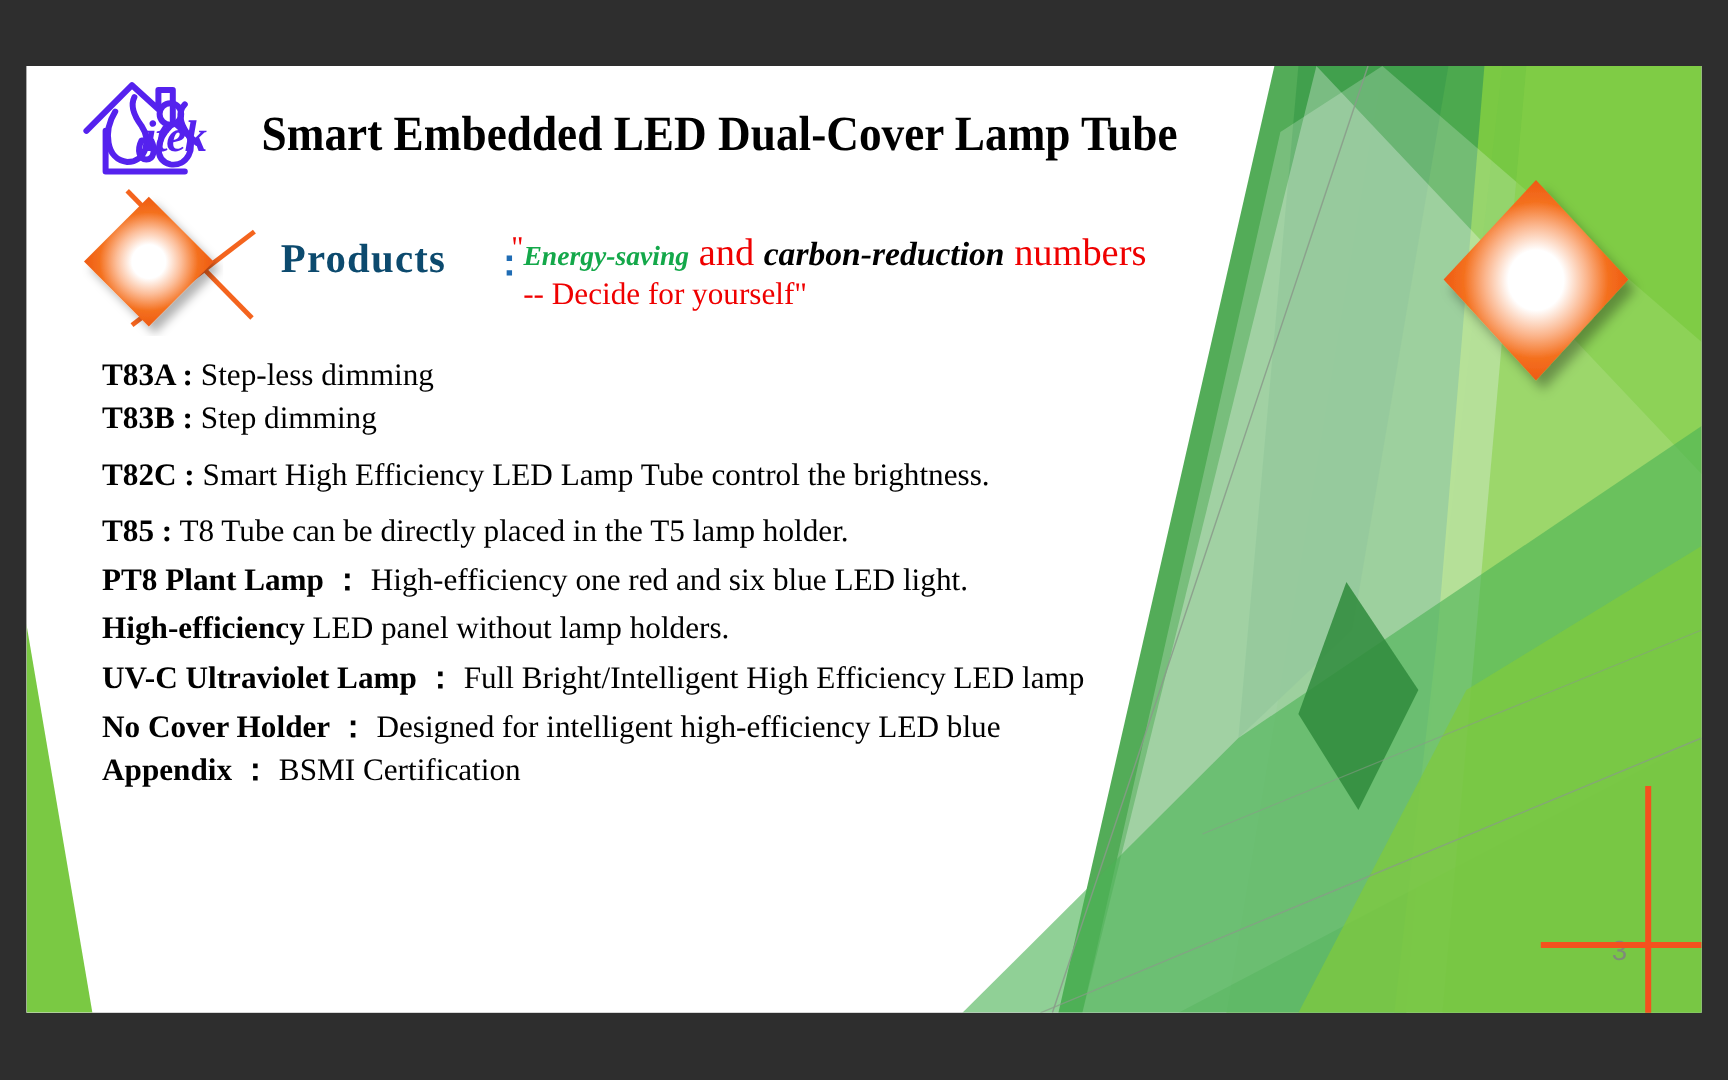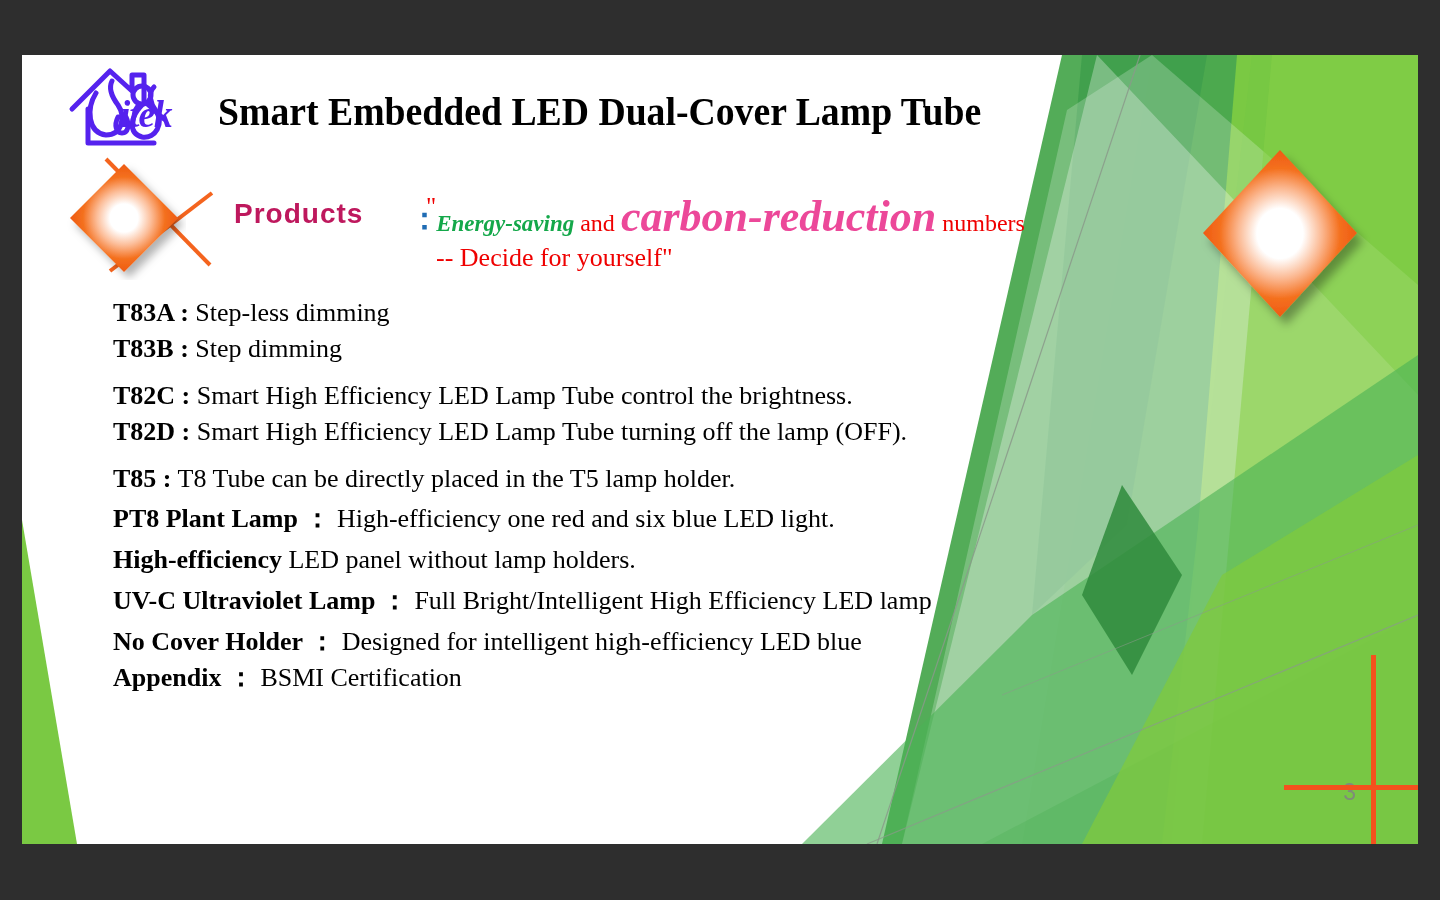--- a/index.html
+++ b/index.html
@@ -89,24 +89,24 @@
     top: 105px;
     width: 120px;
     height: 120px;
     pointer-events: none;
   }
 
   .products-label {
     position: absolute;
     left: 212px;
     top: 143px;
-    font-family: Liberation Sans, sans-serif;
+    font-family: Liberation Serif, serif;
     font-weight: bold;
-    font-size: 28px;
-    color: #be185d;
+    font-size: 34px;
+    color: #0c4a6e;
     letter-spacing: 1px;
   }
   .products-colon {
     position: absolute;
     left: 387px;
     top: 143px;
     font-family: "Liberation Serif", serif;
     font-weight: bold;
     font-size: 31px;
     color: #1f6cb4;
@@ -114,22 +114,22 @@
 
   .slogan {
     position: absolute;
     left: 404px;
     top: 138px;
     width: 760px;
     line-height: 1.08;
   }
   .slogan .q       { color: #ef0000; font-size: 25px; vertical-align: top; }
   .slogan .green   { color: #14a84a; font-weight: bold; font-style: italic; font-size: 23px; }
-  .slogan .redsm   { color: #ef0000; font-size: 24px; }
-  .slogan .cyan    { color: #ec4899; font-weight: bold; font-style: italic; font-size: 44px; }
+  .slogan .redsm   { color: #ef0000; font-size: 32px; }
+  .slogan .cyan    { color: #000000; font-weight: bold; font-style: italic; font-size: 28px; }
   .slogan-line2 {
     display: block;
     margin-top: 3px;
     margin-left: 10px;
     color: #ef0000;
     font-size: 26px;
   }
 
   
   .bullets {
@@ -138,21 +138,21 @@
     top: 240px;
     width: 1060px;
   }
   .brow {
     font-family: "Liberation Serif", "DejaVu Serif", serif;
     font-size: 26px;
     color: #000000;
     line-height: 1.38;
     white-space: nowrap;
   }
-  .brow .k { font-weight: bold; margin-left: 28px; }
+  .brow .k { font-weight: bold; }
   .brow .v { font-weight: normal; }
   .gap-lg { margin-top: 11px; }
   .gap-md { margin-top: 5px; }
   .gap-sm { margin-top: 0px; }
 
   
   .page-num {
     position: absolute;
     right: 62px;
     bottom: 38px;
@@ -290,23 +290,20 @@
     <div class="bullets">
       <div class="brow gap-sm">
         <span class="k">T83A :</span><span class="v"> Step-less dimming</span>
       </div>
       <div class="brow gap-sm">
         <span class="k">T83B :</span><span class="v"> Step dimming</span>
       </div>
       <div class="brow gap-lg">
         <span class="k">T82C :</span><span class="v"> Smart High Efficiency LED Lamp Tube control the brightness.</span>
       </div>
-      <div class="brow gap-sm">
-        <span class="k">T82D :</span><span class="v"> Smart High Efficiency LED Lamp Tube turning off the lamp (OFF).</span>
-      </div>
       <div class="brow gap-lg">
         <span class="k">T85 :</span><span class="v"> T8 Tube can be directly placed in the T5 lamp holder.</span>
       </div>
       <div class="brow gap-md">
         <span class="k">PT8 Plant Lamp ：</span><span class="v"> High-efficiency one red and six blue LED light.</span>
       </div>
       <div class="brow gap-md">
         <span class="k">High-efficiency</span><span class="v"> LED panel without lamp holders.</span>
       </div>
       <div class="brow gap-md">

